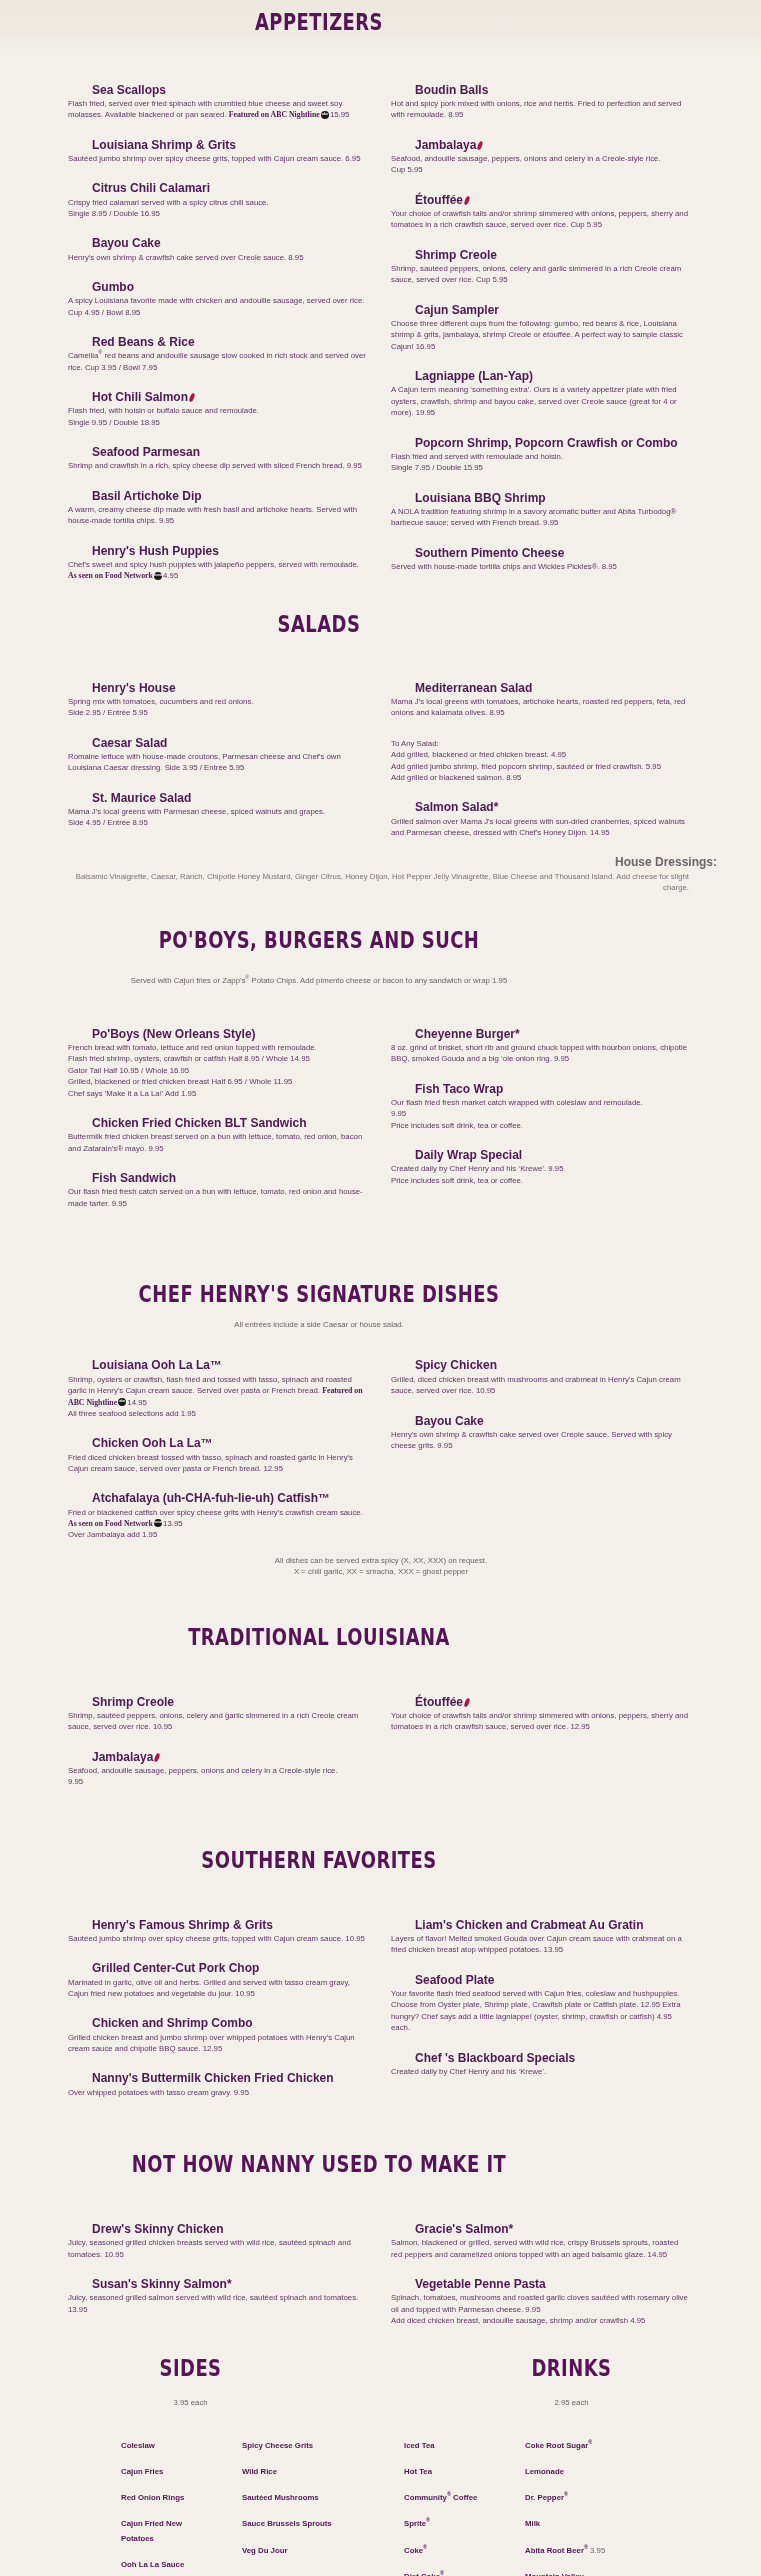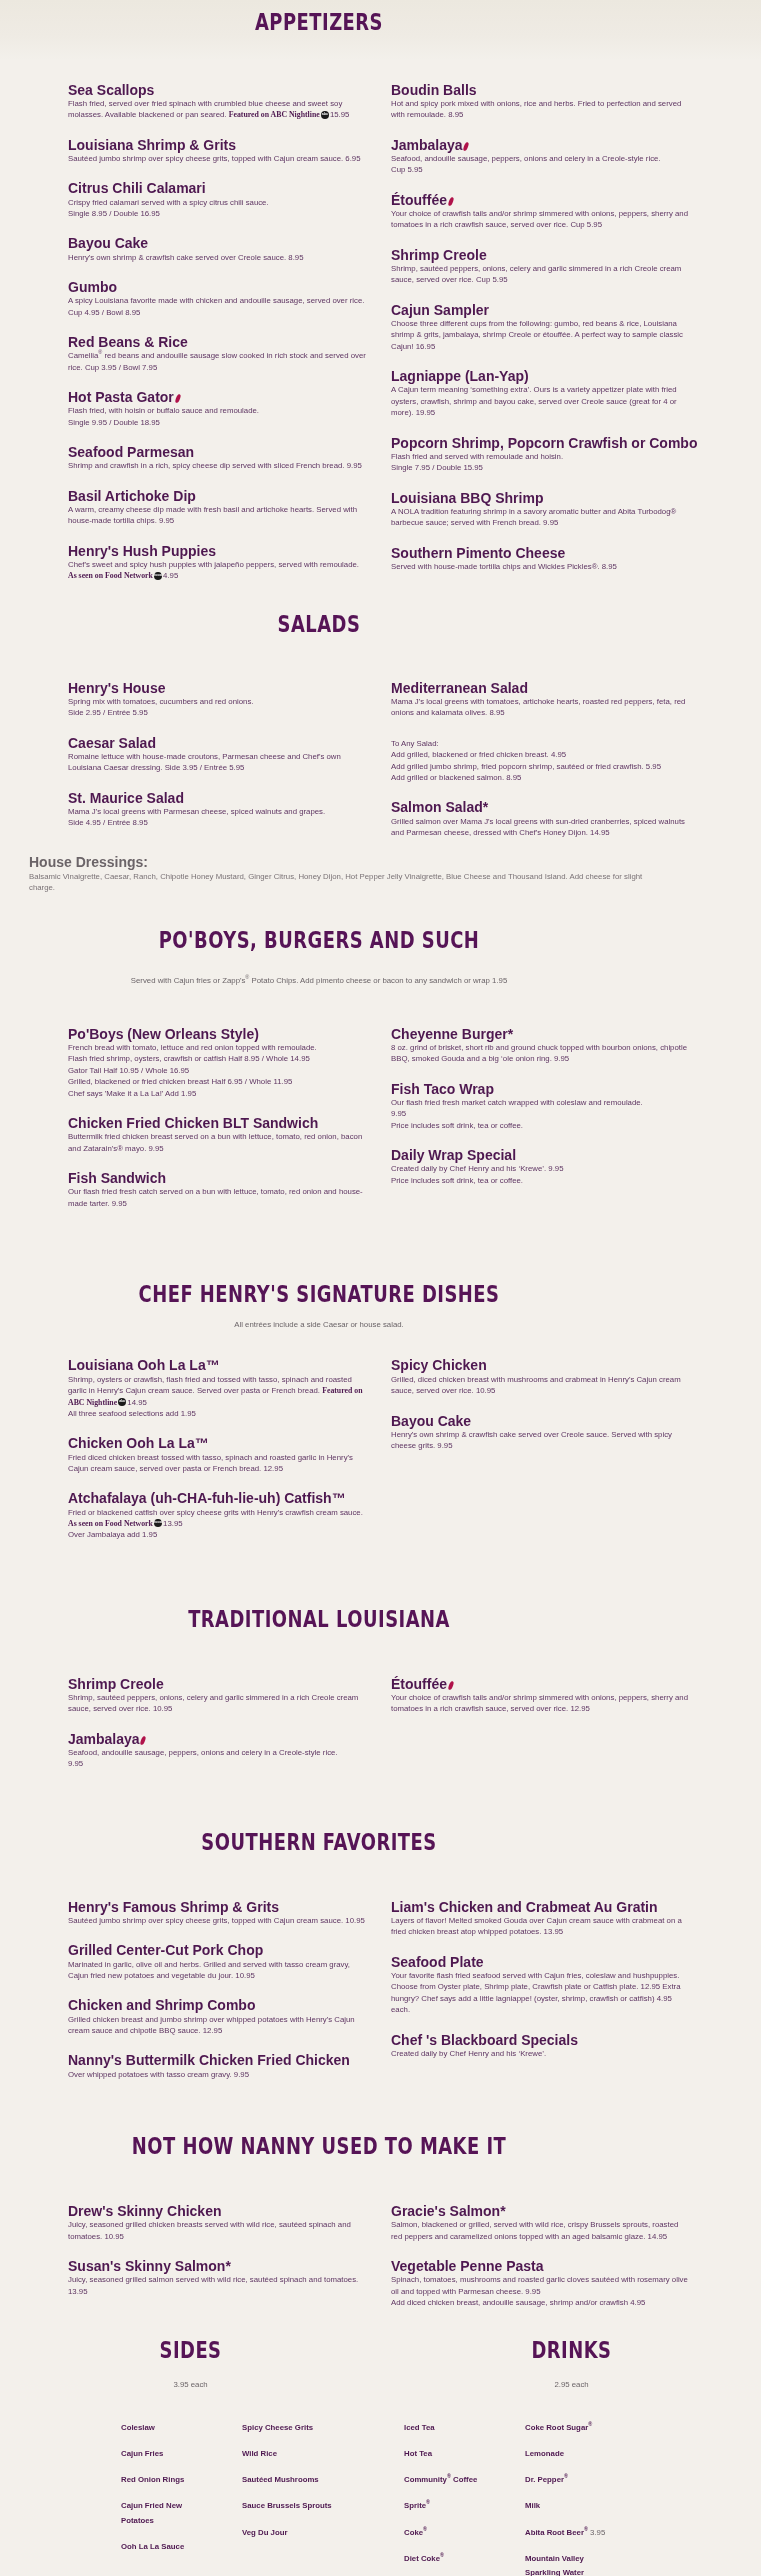--- a/index.html
+++ b/index.html
@@ -36,45 +36,46 @@
     display: flex;
     padding-left: 68px;
     width: 762px;
   }
   .col { width: 323px; }
   .col.right { padding-left: 0; width: 323px; }
   .col.left { width: 323px; }
   .item { margin-bottom: 19px; }
   .item-name {
     font-weight: bold;
-    font-size: 14px;
+    font-size: 12px;
     color: #4e1850;
     line-height: 11.4px;
     margin-bottom: 1.8px;
+    margin-left: 24px;
   }
   .item-desc {
     font-size: 7.8px;
     color: #5e3562;
     line-height: 11.4px;
     width: 299px;
   }
   .item-desc .line { display: block; }
   .bold { font-weight: bold; color: #4e1850; font-family: Liberation Serif, serif; }
   .badge {
     display: inline-block; width: 7.8px; height: 7.8px; border-radius: 50%;
     background: #1a1a1a; color: #fff; font-size: 3.6px; line-height: 7.8px;
     text-align: center; vertical-align: middle; margin: 0 1.2px 1.2px 1.2px;
     font-weight: bold;
   }
   .pepper {
     display: inline-block; width: 3.6px; height: 9px; margin-left: 1.8px;
     background: #b0124a; border-radius: 60% 40% 60% 40%;
     transform: rotate(18deg); vertical-align: -1.2px;
   }
-  .dressings { padding-left: 29px; width: 717px; }
+  .dressings { padding-left: 68px; width: 717px; text-align: right; }
   .dressings .item-name { color: #6b6468; }
   .dressings .item-desc { color: #7a7276; width: 621px; }
   .sup { font-size: 5.4px; vertical-align: super; line-height: 0; }
   .list-wrap { display: flex; width: 762px; }
   .list-block { width: 381px; position: relative; }
   .list-cols { display: flex; }
   .list-col { width: 121px; }
   .list-item {
     font-weight: bold; font-size: 7.8px; color: #4e1850;
     line-height: 14.3px; margin-bottom: 12px; width: 90px;
@@ -123,21 +124,21 @@
               <span class="line"><span>A spicy Louisiana favorite made with chicken and andouille sausage, served over rice.   Cup 4.95  / Bowl 8.95</span></span>
             </div>
           </div>
           <div class="item">
             <div class="item-name"><span>Red Beans &amp; Rice</span></div>
             <div class="item-desc">
               <span class="line"><span>Camellia</span><span class="sup">®</span><span> red beans and andouille sausage slow cooked in rich stock and served over rice.   Cup 3.95  / Bowl 7.95</span></span>
             </div>
           </div>
           <div class="item">
-            <div class="item-name"><span>Hot Pasta Gator</span><span class="pepper"></span></div>
+            <div class="item-name"><span>Hot Chili Salmon</span><span class="pepper"></span></div>
             <div class="item-desc">
               <span class="line"><span>Flash fried, with hoisin or buffalo sauce and remoulade.</span></span>
               <span class="line">Single 9.95  / Double 18.95</span>
             </div>
           </div>
           <div class="item">
             <div class="item-name"><span>Seafood Parmesan</span></div>
             <div class="item-desc">
               <span class="line"><span>Shrimp and crawfish in a rich, spicy cheese dip served with sliced French bread.   9.95</span></span>
             </div>
@@ -364,20 +365,24 @@
           </div>
           <div class="item">
             <div class="item-name"><span>Bayou Cake</span></div>
             <div class="item-desc">
               <span class="line"><span>Henry's own shrimp &amp; crawfish cake served over Creole sauce. Served with spicy cheese grits.   9.95</span></span>
             </div>
           </div>
         </div>
       </div>
     </section>
+    <div class="section-note" style="margin-top: -4.8px;">
+      <div>All dishes can be served extra spicy (X, XX, XXX) on request.</div>
+      <div>X = chili garlic, XX = sriracha, XXX = ghost pepper</div>
+    </div>
     <section class="section">
       <div style="height: 48px;"></div>
       <h2 class="section-title">Traditional Louisiana</h2>
       <div style="height: 48px;"></div>
       <div class="cols">
         <div class="col left">
           <div class="item">
             <div class="item-name"><span>Shrimp Creole</span></div>
             <div class="item-desc">
               <span class="line"><span>Shrimp, sautéed peppers, onions, celery and garlic simmered in a rich Creole cream sauce, served over rice.   10.95</span></span>

